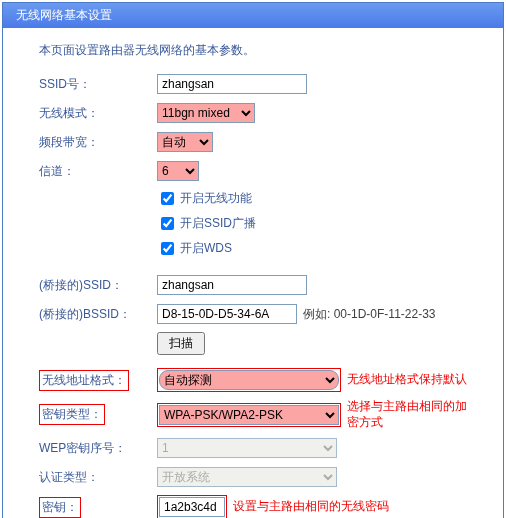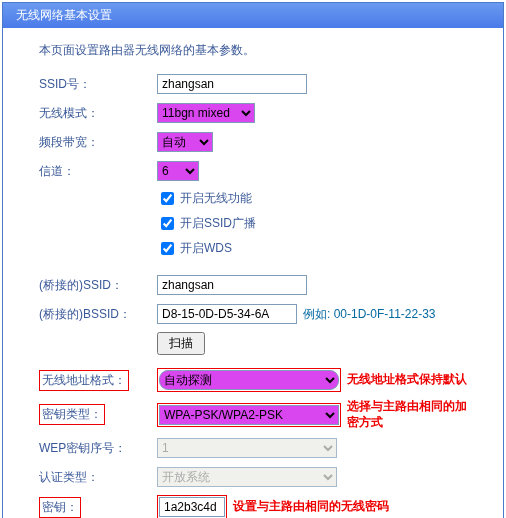--- a/index.html
+++ b/index.html
@@ -49,21 +49,21 @@
     padding: 0 4px;
     border: 1px solid #7f9db9;
     font-size: 12px;
     font-family: inherit;
   }
   select {
     height: 20px;
     border: 1px solid #7f9db9;
     font-size: 12px;
     font-family: inherit;
-    background: #d946ef;
+    background: #fca5a5;
   }
   select[disabled] {
     background: #ebebe4;
     color: #888;
   }
   .w-ssid { width: 150px; }
   .w-mode { width: 98px; }
   .w-bw { width: 56px; }
   .w-ch { width: 42px; }
   .w-bssid { width: 140px; }
@@ -73,38 +73,37 @@
   .w-auth { width: 180px; }
   .w-key { width: 66px; }
   .checkbox-row {
     display: flex;
     align-items: center;
     margin-bottom: 6px;
     padding-left: 118px;
   }
   .checkbox-row input { margin-right: 6px; }
   .hint {
-    color: #0369a1;
+    color: #404040;
     margin-left: 6px;
   }
   .red-box-label {
     border: 1px solid #e00;
     padding: 1px 2px;
     display: inline-block;
   }
   .red-box-field {
     border: 1px solid #e00;
     display: inline-block;
     padding: 1px;
   }
   .red-hint {
     color: #e00;
     margin-left: 6px;
     line-height: 1.3;
-    font-weight: bold;
   }
   .scan-btn {
     font-size: 12px;
     padding: 1px 10px;
     margin-left: 0;
     margin-bottom: 6px;
   }
   .scan-row {
     padding-left: 118px;
     margin-bottom: 7px;

